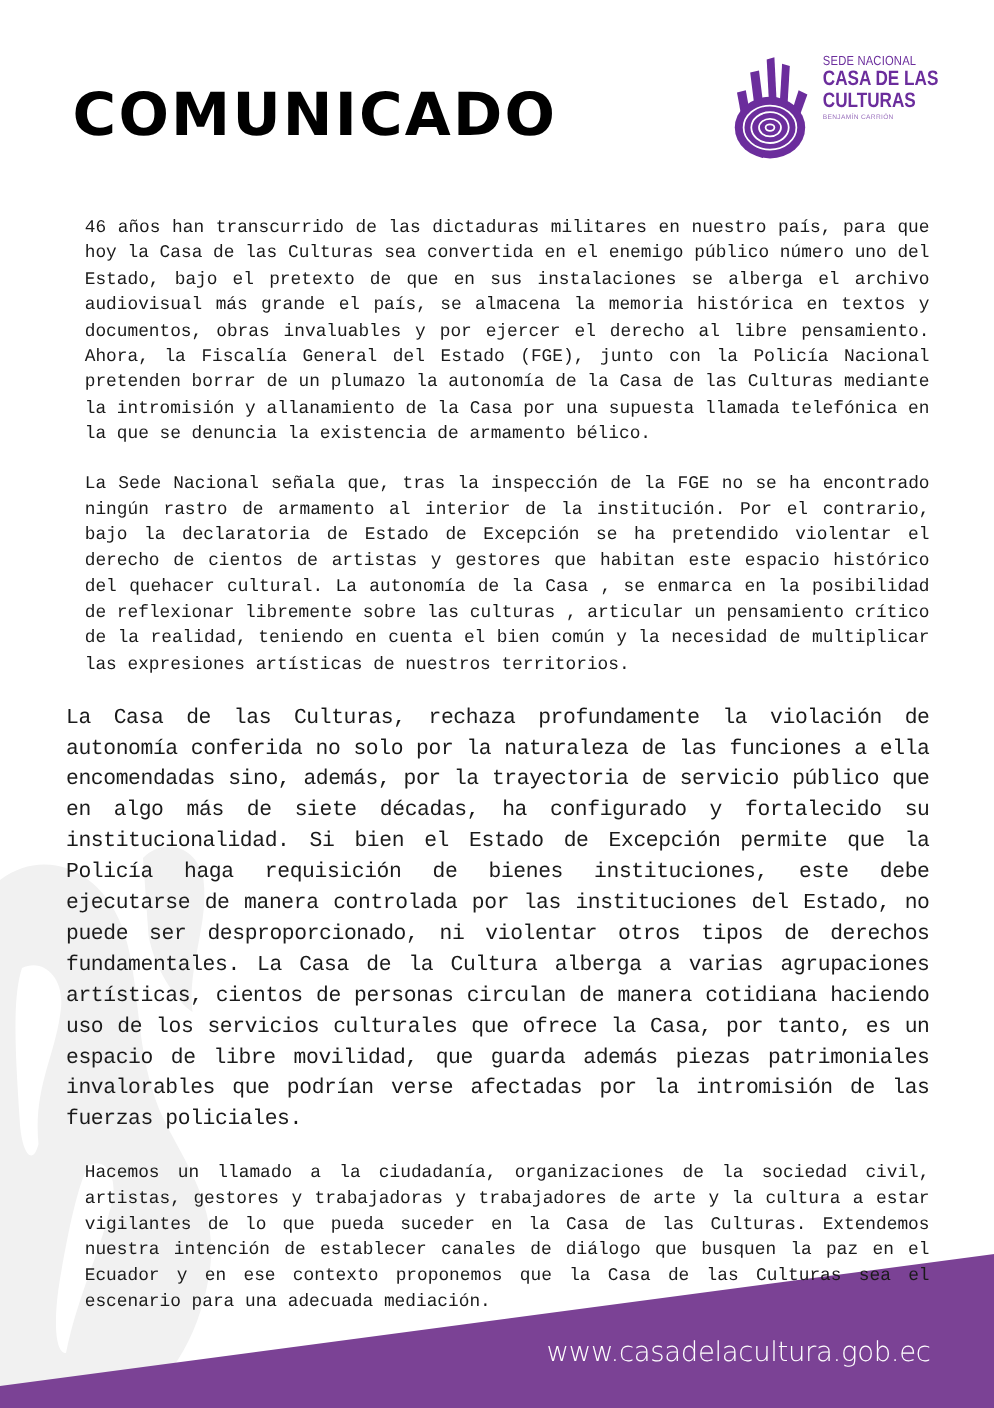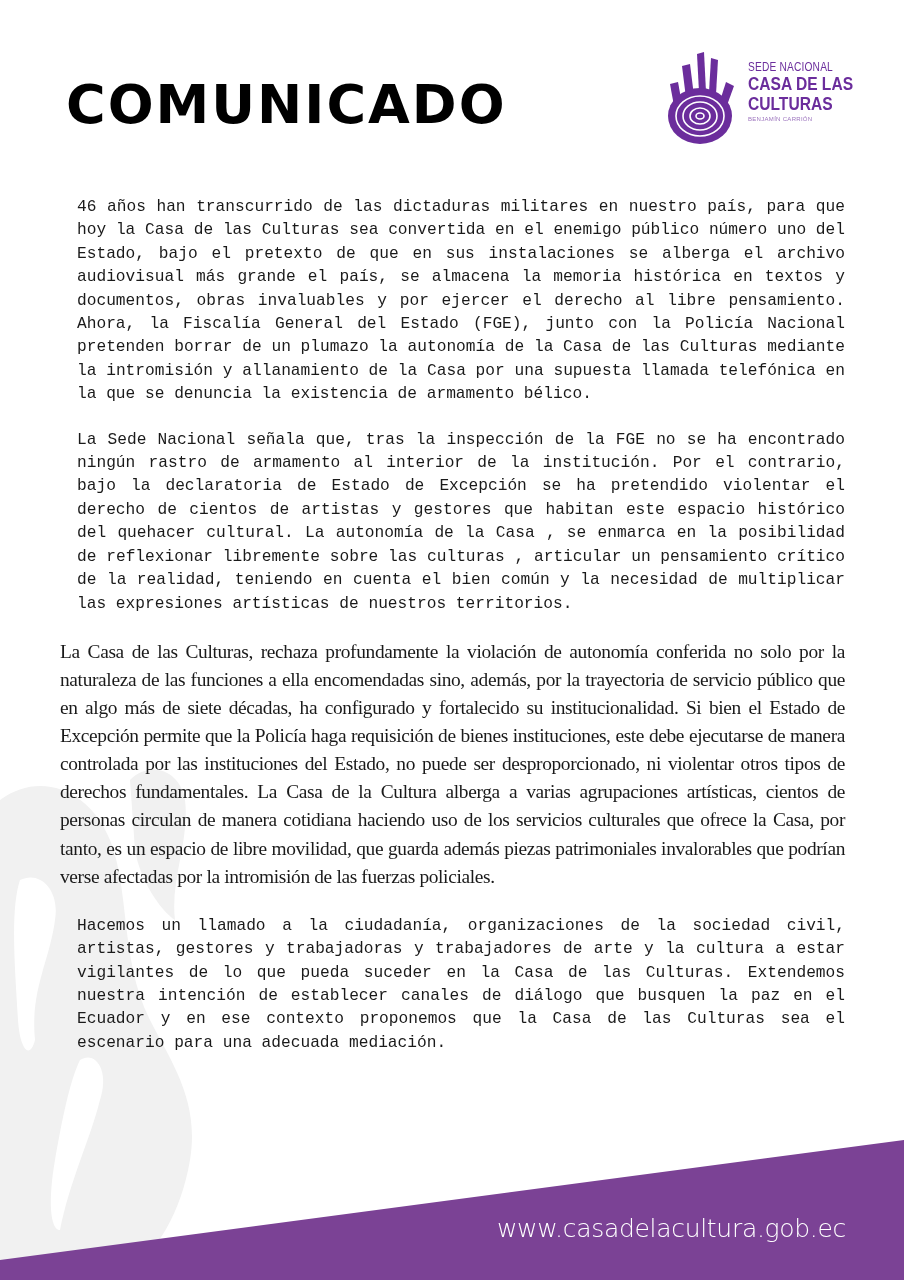--- a/index.html
+++ b/index.html
@@ -14,33 +14,33 @@
     z-index: 0; pointer-events: none;
   }
   .header { position: absolute; left: 0; top: 0; width: 904px; height: 170px; z-index: 2; }
   .title {
     position: absolute; left: 66px; top: 78px;
     font-family: "DejaVu Sans", sans-serif; font-weight: 900; font-size: 54px;
     letter-spacing: 2px; color: #000; line-height: 1;
   }
   .logo { position: absolute; left: 664px; top: 44px; width: 200px; height: 110px; }
   .logo-hand { position: absolute; left: 0; top: 0; width: 78px; height: 104px; }
-  .logo-text { position: absolute; left: 84px; top: 16px; color: #6b2d9c; }
+  .logo-text { position: absolute; left: 84px; top: 4px; color: #6b2d9c; }
   .logo-sub1 { font-size: 12px; line-height: 14px; letter-spacing: 0.2px; font-family: "Liberation Sans Narrow", "Liberation Sans", sans-serif; transform: scaleX(0.85); transform-origin: left; }
   .logo-main { font-size: 19px; line-height: 20px; font-weight: 700; transform: scaleX(0.82); transform-origin: left; white-space: nowrap; }
   .logo-sub2 { font-size: 6px; line-height: 10px; color: #9b72bd; letter-spacing: 0.3px; }
 
   .content { position: absolute; left: 60px; top: 196px; width: 785px; z-index: 2; }
   .p-small {
     font-size: 16.2px; line-height: 23.4px; text-align: justify; margin: 0 0 22px 17px;
     font-family: Liberation Mono, monospace;
   }
   .p-large {
     font-size: 19.4px; line-height: 28.1px; text-align: justify; margin: 6px 0 24px 0;
-    font-family: Liberation Serif, serif; letter-spacing: -0.35px;
+    font-family: Liberation Mono, monospace; letter-spacing: -0.35px;
   }
   .footer { position: absolute; left: 0; top: 1130px; width: 904px; height: 150px; z-index: 1; }
   .footer svg { position: absolute; left: 0; top: 0; }
   .url {
     position: absolute; right: 58px; top: 84px;
     color: #ffffff; font-size: 25px; font-family: "DejaVu Sans", sans-serif;
     font-weight: 300; letter-spacing: -0.3px; z-index: 3;
   }
 </style>
 </head>

